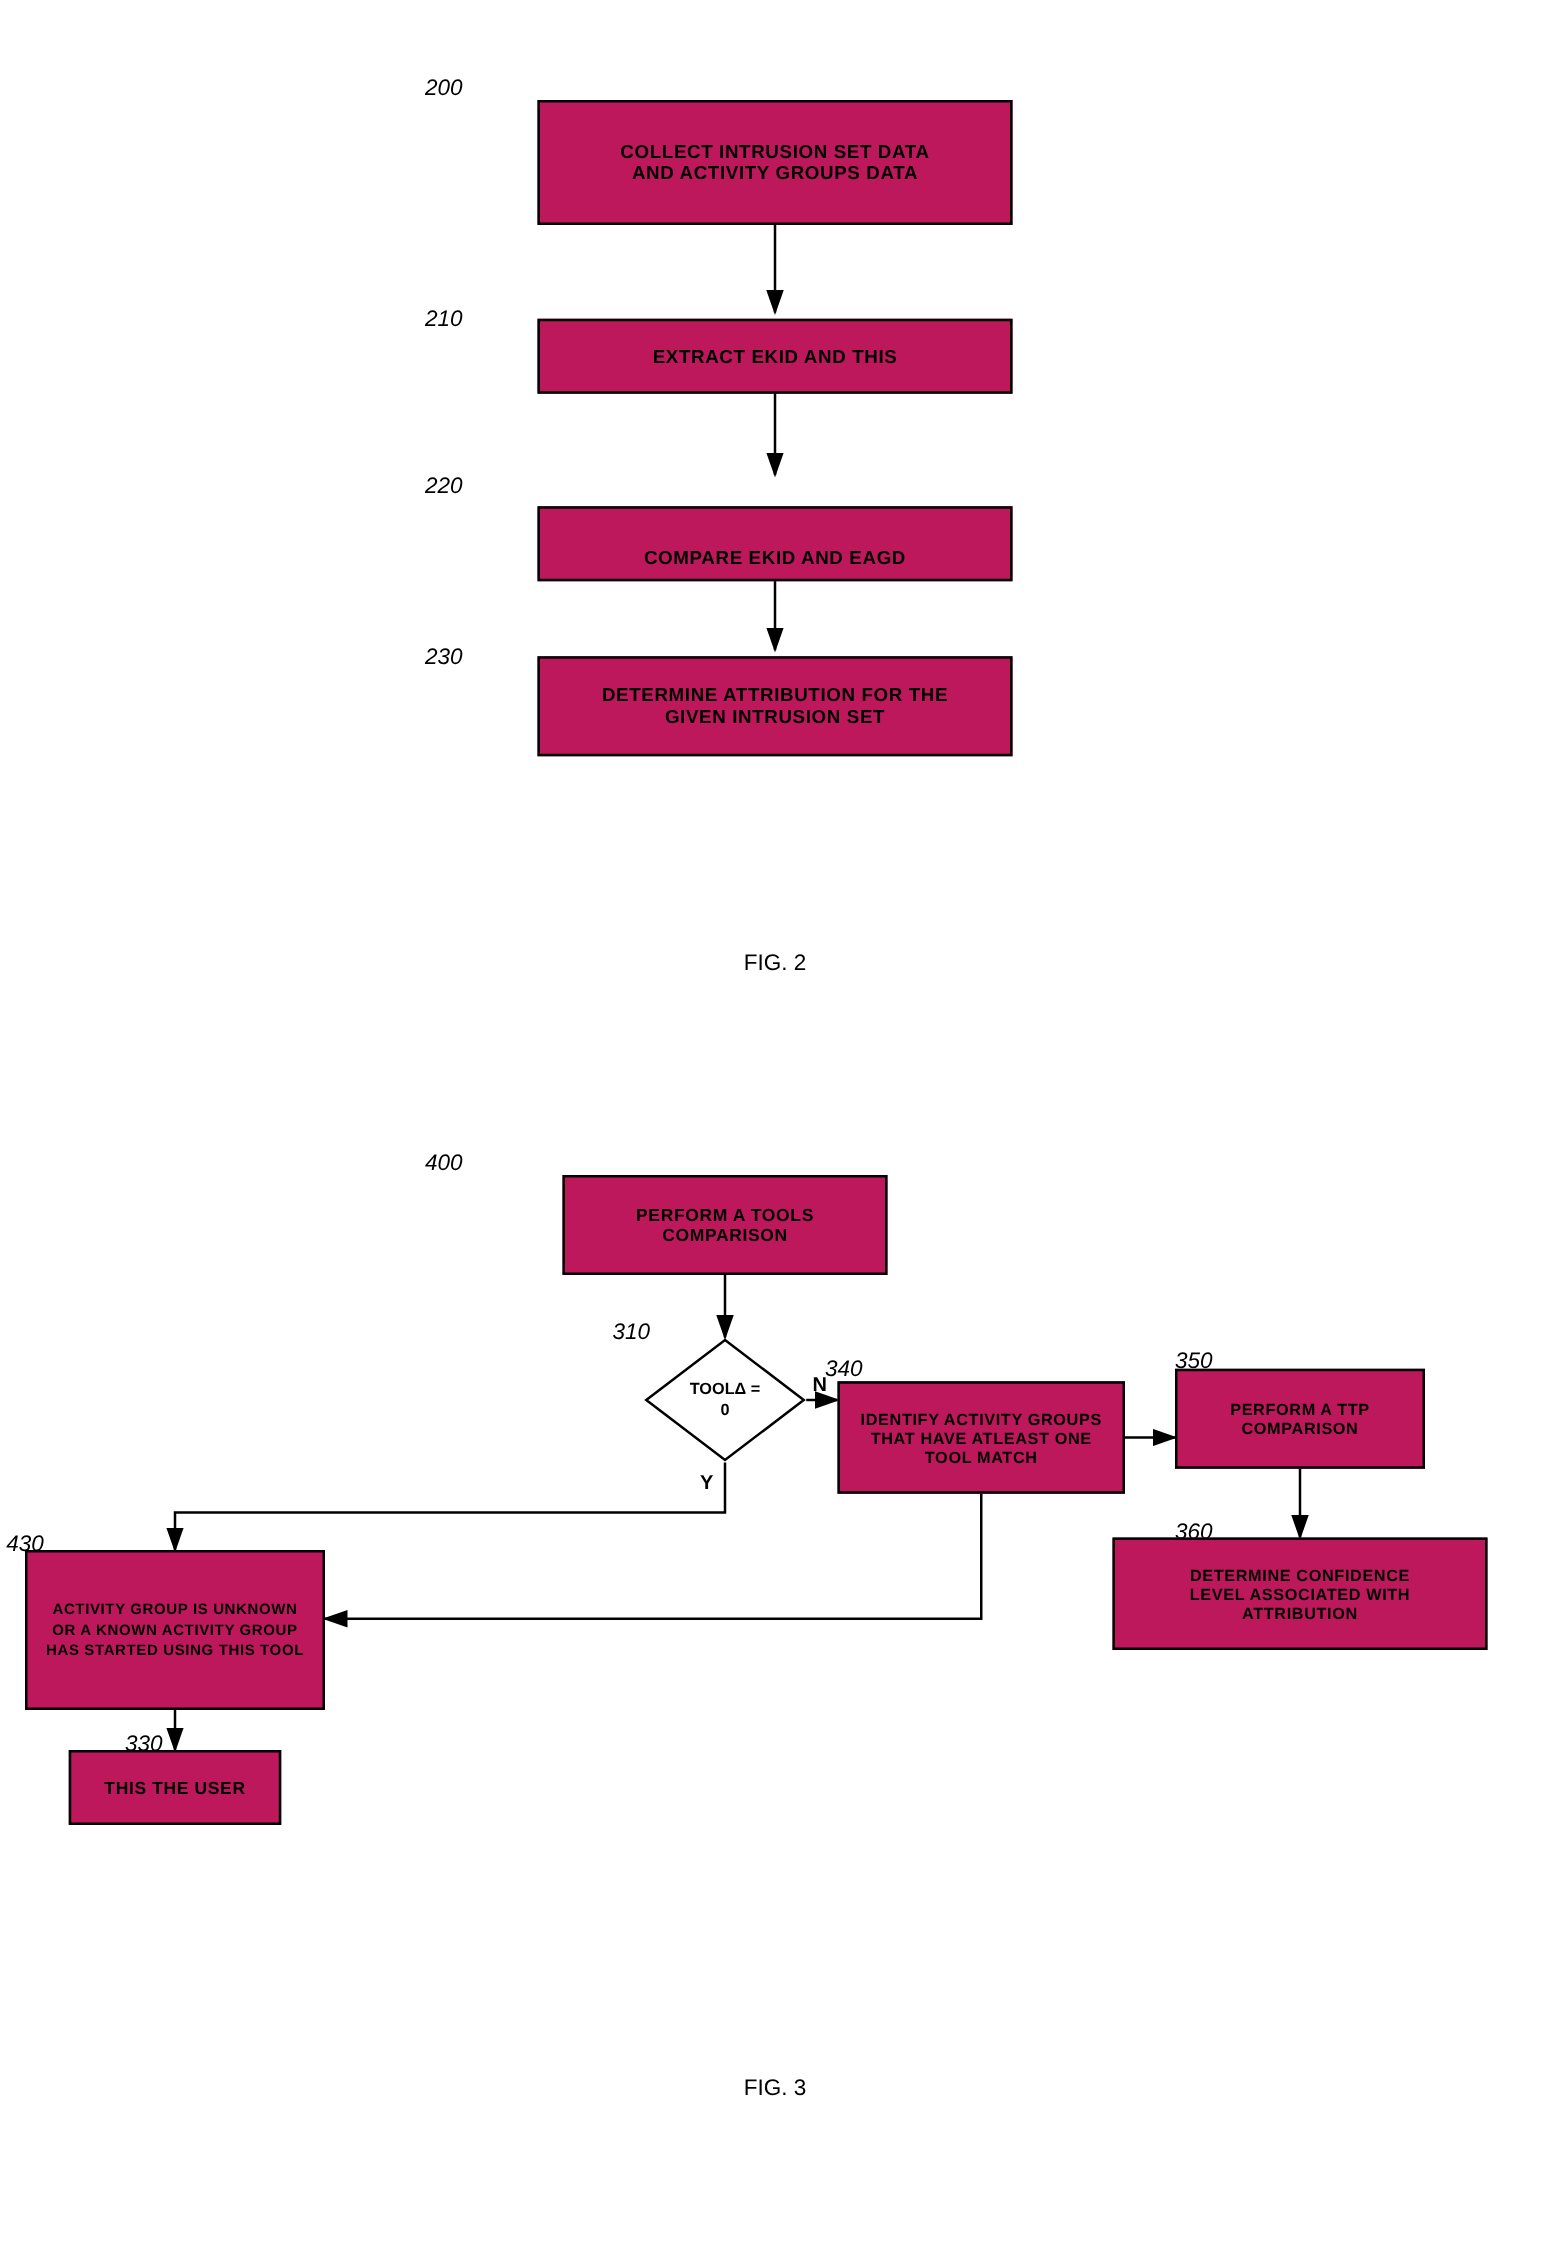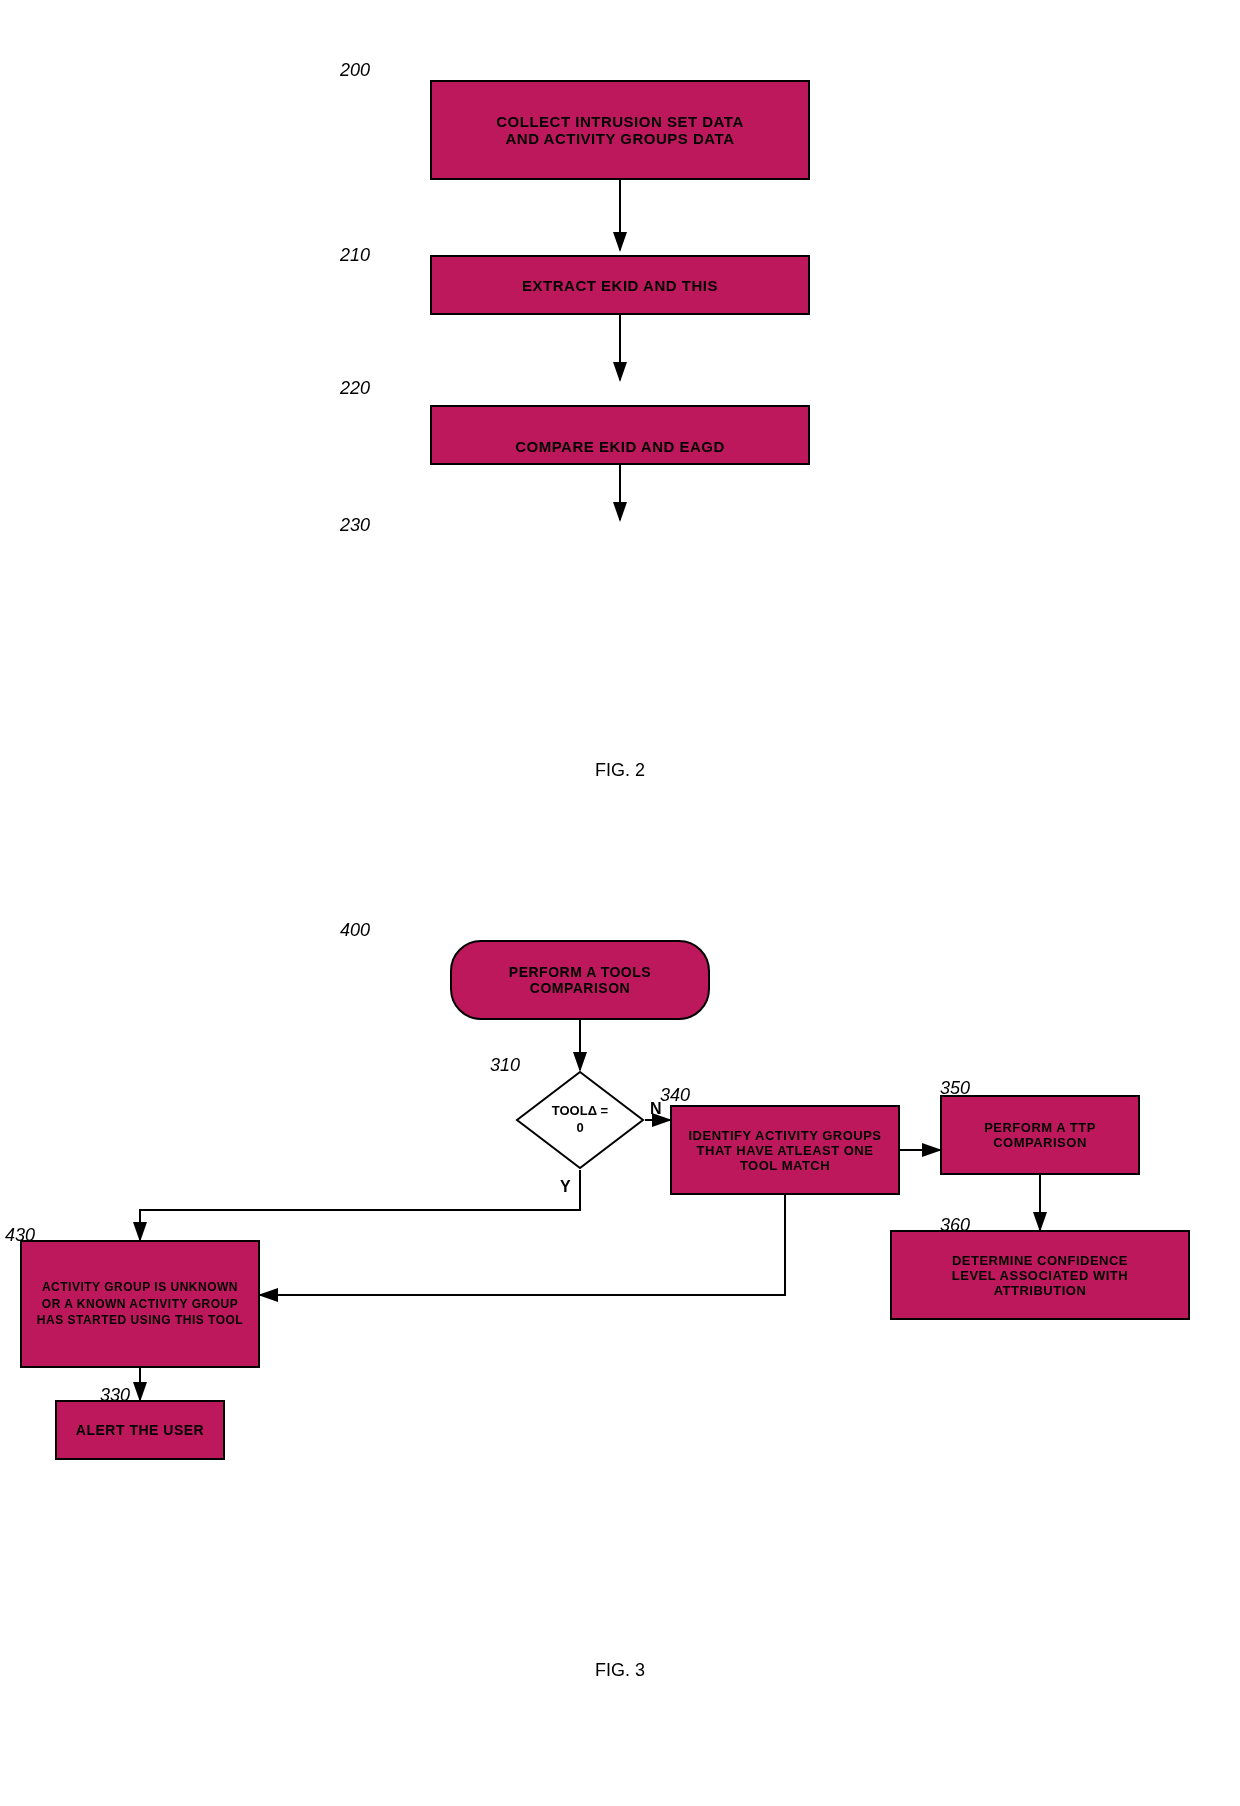--- a/index.html
+++ b/index.html
@@ -130,20 +130,23 @@
     </div>
 
     <div class="label-text" style="left:340px; top:378px;">220</div>
 
     <div class="flow-box" style="left:430px; top:405px; width:380px; height:60px; font-size:15px;align-items:flex-end;">
       <span>COMPARE EKID AND EAGD</span>
     </div>
 
     <div class="label-text" style="left:340px; top:515px;">230</div>
 
+    <div class="flow-box" style="left:430px; top:525px; width:380px; height:80px; font-size:15px;">
+      <span>DETERMINE ATTRIBUTION FOR THE<br>GIVEN INTRUSION SET</span>
+    </div>
 
     <div class="fig-label" style="left:560px; top:760px; width:120px;">FIG. 2</div>
   </div>
 
   <div class="fig3-area" style="position:relative; margin-top: 30px;">
 
     <svg class="arrows">
       <defs>
         <marker id="arrow2" markerWidth="10" markerHeight="7" refX="9" refY="3.5" orient="auto">
           <polygon points="0 0, 10 3.5, 0 7" fill="#000"></polygon>
@@ -160,21 +163,21 @@
 
       <line x1="1040" y1="275" x2="1040" y2="330" stroke="#000" stroke-width="2" marker-end="url(#arrow2)"></line>
 
       <line x1="140" y1="450" x2="140" y2="500" stroke="#000" stroke-width="2" marker-end="url(#arrow2)"></line>
 
       <polyline points="785,295 785,395 260,395" stroke="#000" stroke-width="2" fill="none" marker-end="url(#arrow2)"></polyline>
     </svg>
 
     <div class="label-text" style="left:340px; top:20px;">400</div>
 
-    <div class="flow-box" style="left:450px; top:40px; width:260px; height:80px; font-size:14px;border-radius:31px;">
+    <div class="flow-box" style="left:450px; top:40px; width:260px; height:80px; font-size:14px;">
       <span>PERFORM A TOOLS<br>COMPARISON</span>
     </div>
 
     <div class="label-text" style="left:490px; top:155px;">310</div>
 
     <div class="flow-diamond" style="left:515px; top:170px;">
       <svg viewBox="0 0 130 100">
         <polygon points="65,2 128,50 65,98 2,50" fill="#fff" stroke="#000" stroke-width="2"></polygon>
       </svg>
       <div class="diamond-text">TOOLΔ =<br>0</div>
@@ -204,20 +207,20 @@
 
     <div class="label-text" style="left:5px; top:325px;">430</div>
 
     <div class="flow-box" style="left:20px; top:340px; width:240px; height:128px; font-size:12px; line-height:1.4;">
       <span>ACTIVITY GROUP IS UNKNOWN<br>OR A KNOWN ACTIVITY GROUP<br>HAS STARTED USING THIS TOOL</span>
     </div>
 
     <div class="label-text" style="left:100px; top:485px;">330</div>
 
     <div class="flow-box" style="left:55px; top:500px; width:170px; height:60px; font-size:14px;">
-      <span>ALERT THE USER</span>
+      <span>THIS THE USER</span>
     </div>
 
     <div class="fig-label" style="left:560px; top:760px; width:120px;">FIG. 3</div>
 
   </div>
 
 </div>
 
 </body></html>

